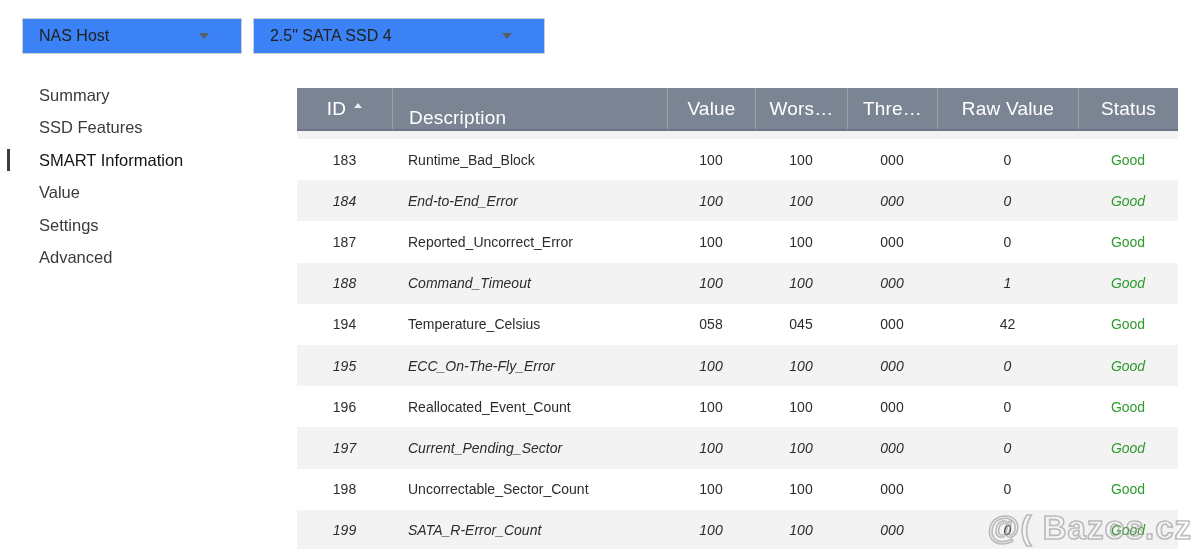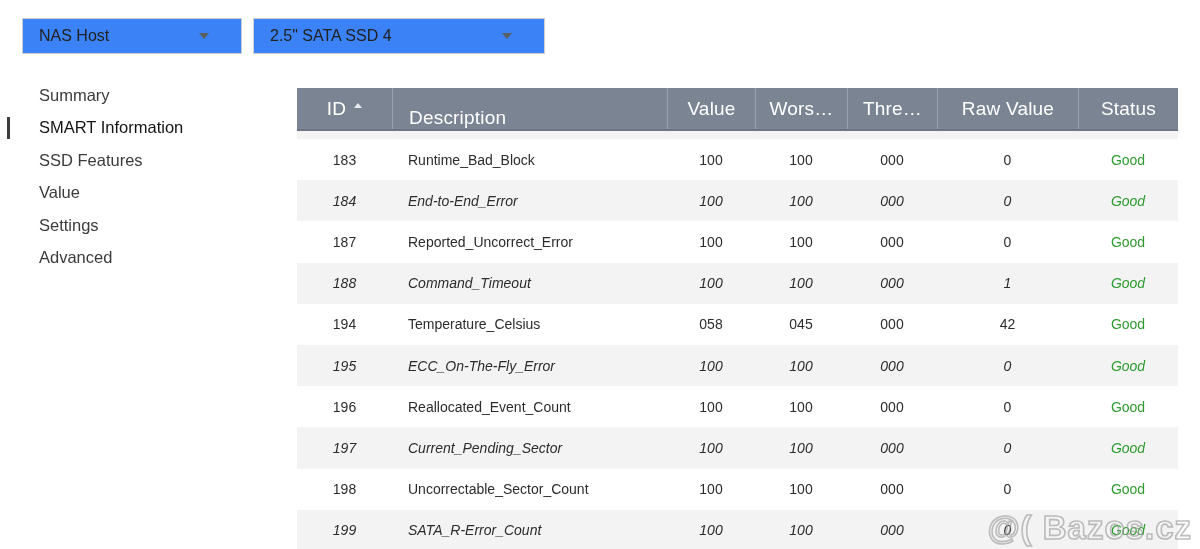--- a/index.html
+++ b/index.html
@@ -97,25 +97,25 @@
   <div class="dropdown dd-disk">
     <span class="dd-value">2.5" SATA SSD 4</span>
     <span class="caret"></span>
   </div>
 </div>
 
 <nav class="sidebar">
     <div class="side-item">
     <span>Summary</span>
   </div>
+    <div class="side-item">
+    <span>SSD Features</span>
+  </div>
     <div class="side-item active">
     <span>SMART Information</span>
-  </div>
-    <div class="side-item">
-    <span>SSD Features</span>
   </div>
     <div class="side-item">
     <span>Value</span>
   </div>
     <div class="side-item">
     <span>Settings</span>
   </div>
     <div class="side-item">
     <span>Advanced</span>
   </div>

